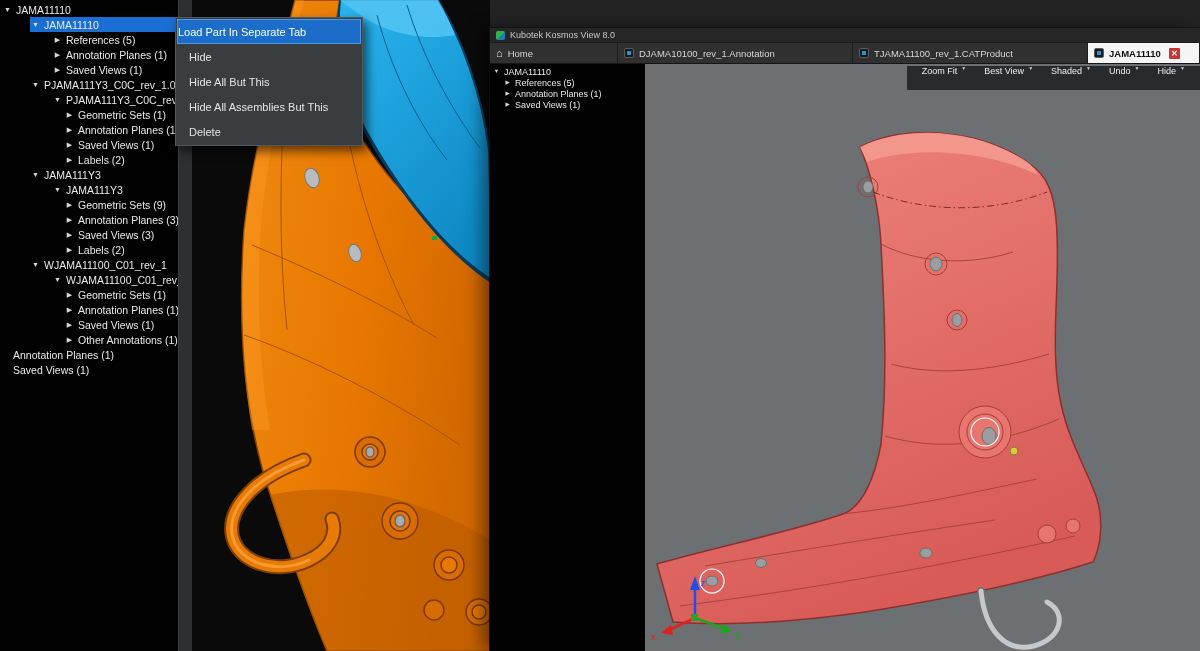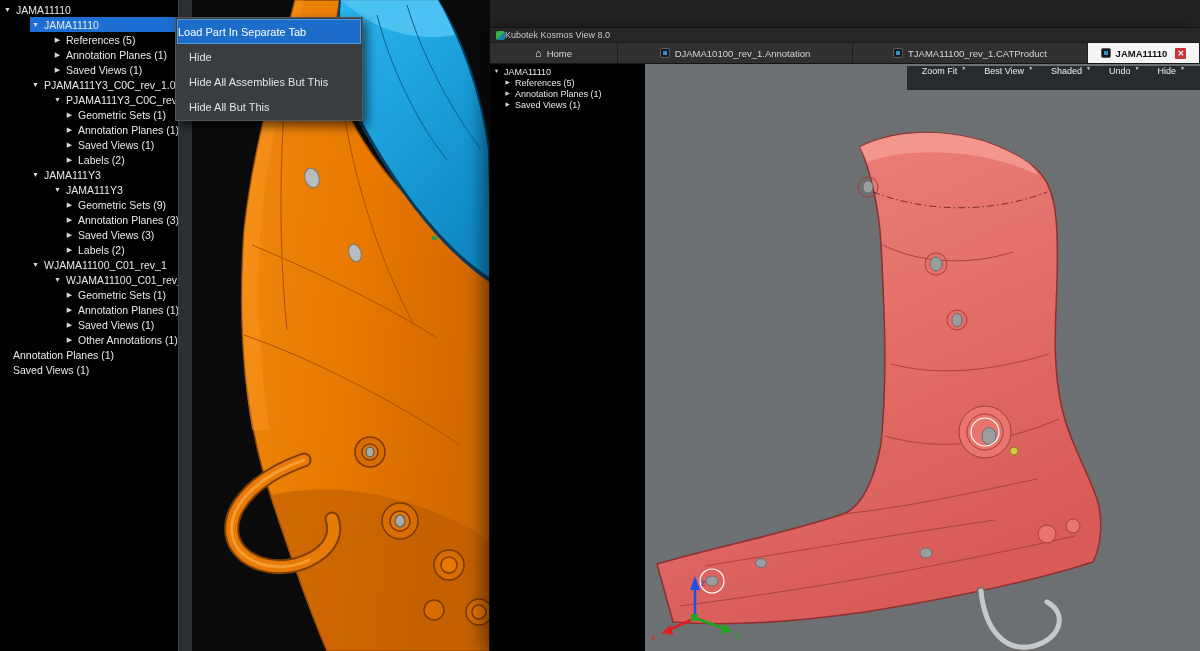--- a/index.html
+++ b/index.html
@@ -28,25 +28,25 @@
   .mini .exp{font-size:5.5px;width:9px}
   .mini .i0 .sp{width:2px}.mini .i1 .sp{width:13px}
 
   
   #ctx{position:absolute;left:175px;top:17px;width:188px;background:#3a3d40;border:1px solid #55585b;box-shadow:4px 5px 10px rgba(0,0,0,.6);z-index:50;padding:1px}
   .mi{height:25px;display:flex;align-items:center;padding-left:12px;font-size:11px;color:#e4e4e4;cursor:default}
   .mi.hl{background:#1c6cc9;border:1px solid #4f97e0;color:#fff;padding-left:0}
 
   
   #fw{position:absolute;left:490px;top:28px;width:710px;height:623px;z-index:10;display:flex;flex-direction:column;background:#262626;box-shadow:-8px 0 16px rgba(0,0,0,.45),0 0 0 1px #161616}
-  #titlebar{height:15px;flex:0 0 auto;display:flex;align-items:center;padding-left:6px;background:#262626;border-bottom:1px solid #1c1c1c}
+  #titlebar{height:15px;flex:0 0 auto;display:flex;align-items:center;gap:5px;padding-left:6px;background:#262626;border-bottom:1px solid #1c1c1c}
   #titlebar .t{font-size:9px;color:#c9c9c9}
   .logo{width:9px;height:9px;border-radius:2px;background:linear-gradient(135deg,#35b24a 0 50%,#1b7fb4 50% 100%)}
   #tabbar{height:21px;flex:0 0 auto;display:flex;align-items:stretch;background:#303030;border-bottom:1px solid #151515}
-  .tab{display:flex;align-items:center;justify-content:center;gap:5px;font-size:9.5px;color:#d6d6d6;border-right:1px solid #1d1d1d;padding:0 6px;cursor:default}
+  .tab{display:flex;align-items:center;justify-content:flex-start;gap:5px;font-size:9.5px;color:#d6d6d6;border-right:1px solid #1d1d1d;padding:0 6px;cursor:default}
   .tab.home{width:128px}
   .tab.doc{width:235px}
   .tab.active{flex:1;background:#f5f5f5;color:#101010;font-weight:bold}
   .home-ico{font-size:11px;line-height:1;color:#ddd}
   .home-ico::before{content:"⌂"}
   .doc-ico{width:10px;height:10px;background:#17191b;border:1px solid #5a5d60;border-radius:2px;position:relative;flex:0 0 auto}
   .doc-ico::after{content:"";position:absolute;left:2px;top:2px;right:2px;bottom:2px;background:#2e8fd0}
   .close{width:11px;height:11px;background:#c63434;color:#fff;font-size:8px;line-height:11px;text-align:center;border-radius:1px;font-weight:bold;margin-left:3px}
   .close::before{content:"✕"}
   #fwbody{flex:1;display:flex;min-height:0}
@@ -304,24 +304,27 @@
   </div>
 
   <div id="ctx">
     <div class="mi hl">
         <span>Load Part In Separate Tab</span>
       </div>
     <div class="mi">
         <span>Hide</span>
       </div>
     <div class="mi">
+        <span>Hide All But This</span>
+      </div>
+    <div class="mi">
         <span>Hide All Assemblies But This</span>
       </div>
     <div class="mi">
-        <span>Hide All But This</span>
+        <span>Delete</span>
       </div>
   </div>
 
   <div id="fw">
     <div id="titlebar">
       <span class="logo"></span>
       <span class="t">Kubotek Kosmos View 8.0</span>
     </div>
     <div id="tabbar">
       <div class="tab home">

